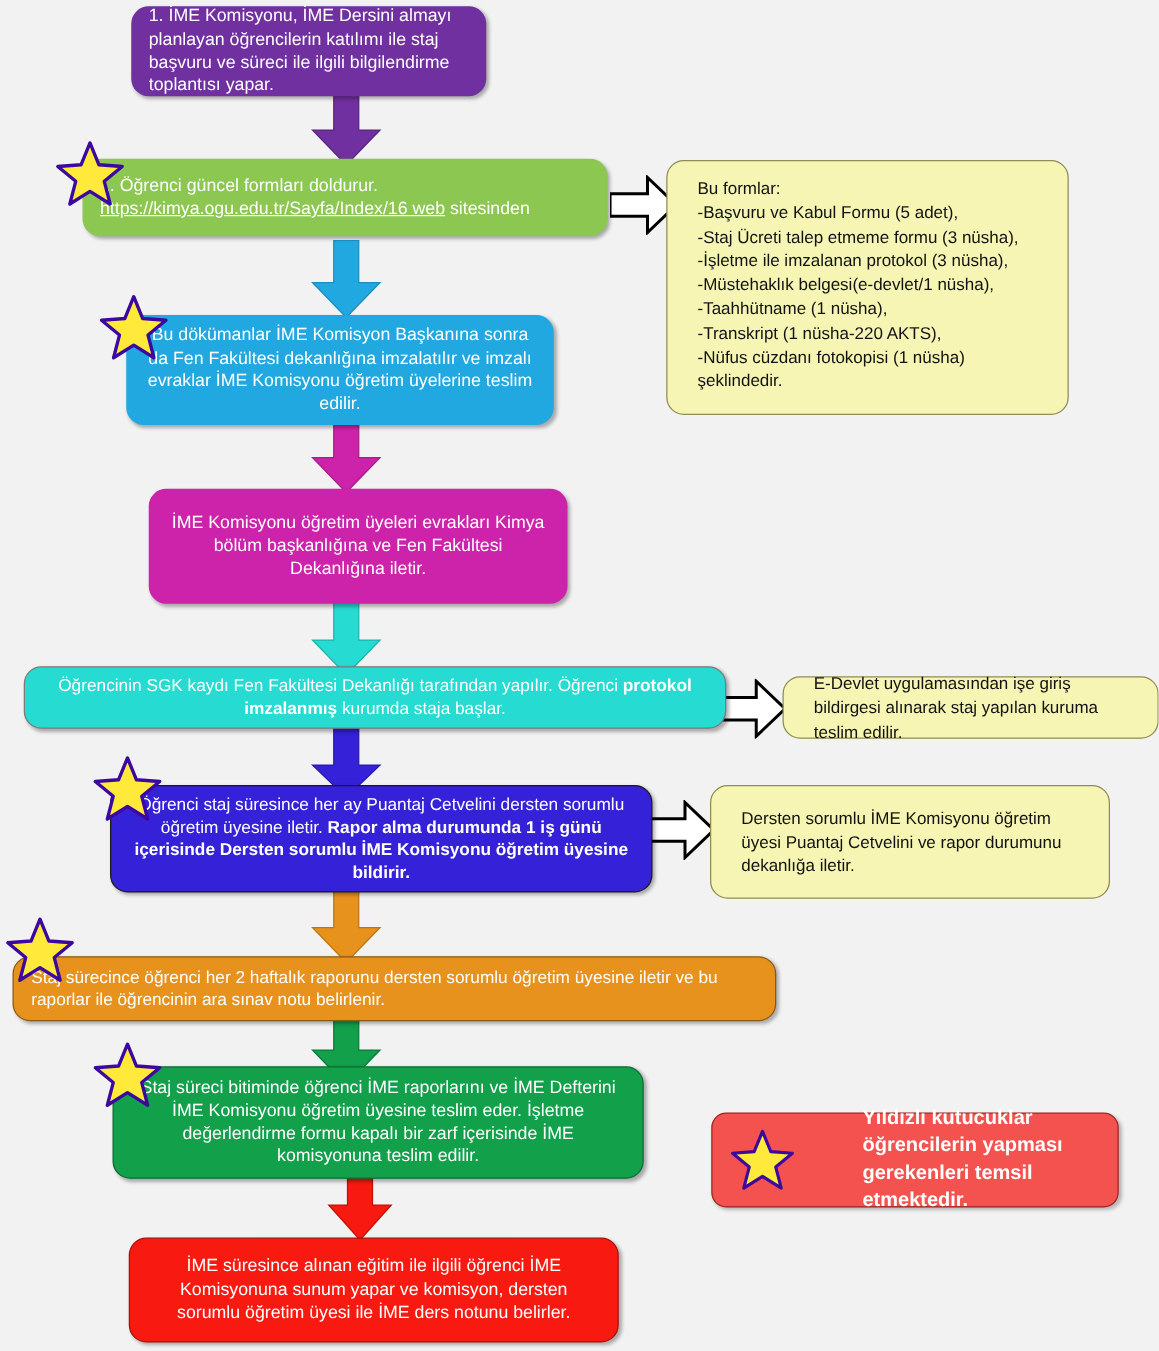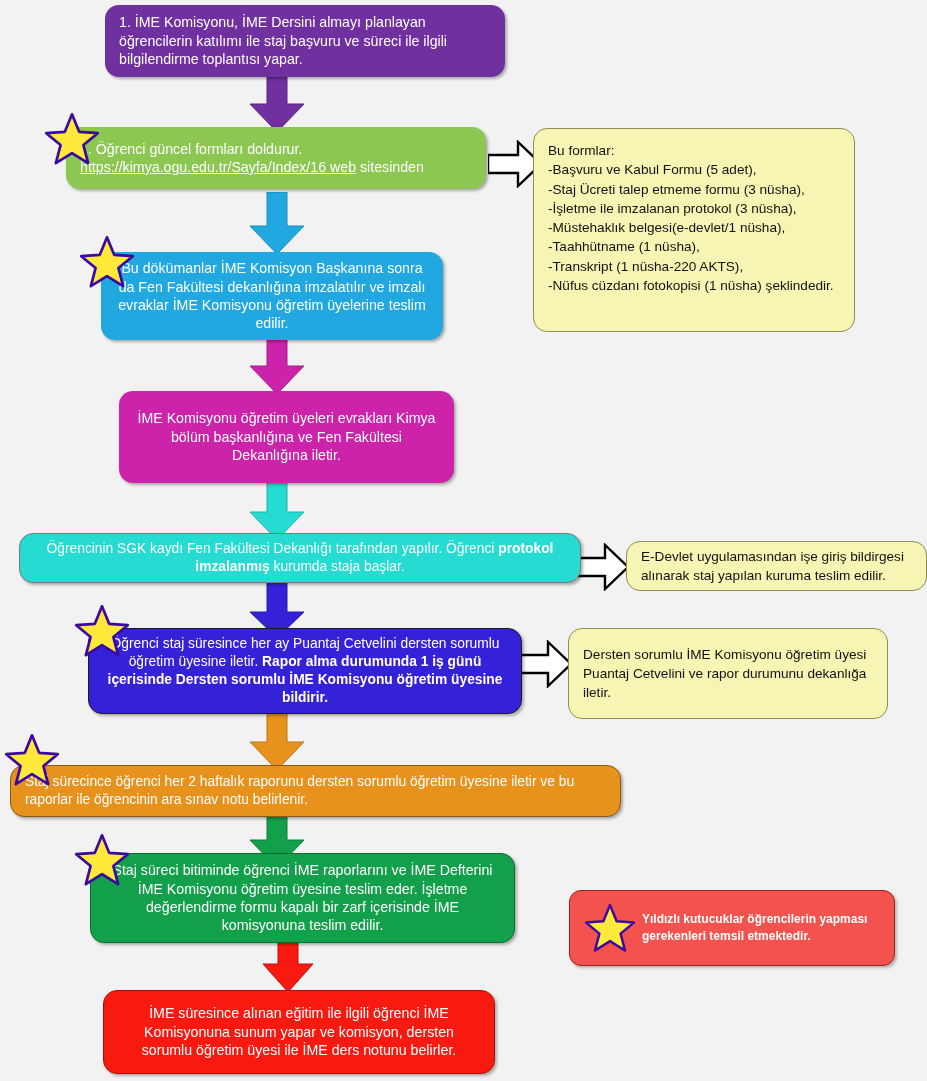--- a/index.html
+++ b/index.html
@@ -52,40 +52,41 @@
   
   .note {
     position: absolute;
     box-sizing: border-box;
     background: #f6f5b4;
     border: 1.2px solid #8d8d54;
     border-radius: 14px;
     color: #121212;
     font-size: 13.6px;
     line-height: 1.42;
-    padding: 12px 14px;
+    padding: 12px 24px;
     text-align: left;
     z-index: 3;
   }
   .note p { margin: 0; }
 
   .legend {
     position: absolute;
     box-sizing: border-box;
     background: #f4524e;
     border: 1.2px solid #9c2320;
     border-radius: 12px;
     color: #ffffff;
-    font-size: 12px;
+    font-size: 16px;
     font-weight: bold;
     line-height: 1.38;
     z-index: 3;
     display: flex;
     align-items: center;
     box-shadow: 2px 2px 3px rgba(0,0,0,0.25);
+    gap: 48px;
   }
   .legend .ltext { padding-left: 6px; }
 
   .lnk {
     text-decoration: underline;
     color: #ffffff;
   }
   .bold { font-weight: bold; }
 
   
@@ -173,21 +174,21 @@
       <polygon points="0,15 30,15 30,2 53,24 30,46 30,33 0,33" fill="#ffffff" stroke="#000000" stroke-width="2.4" stroke-linejoin="miter"></polygon>
     </svg>
   </div>
 
   <div class="rarrow" style="left:518px; top:640px; width:54px; height:48px;">
     <svg width="54" height="48" viewBox="0 0 54 48">
       <polygon points="0,15 30,15 30,2 53,24 30,46 30,33 0,33" fill="#ffffff" stroke="#000000" stroke-width="2.4" stroke-linejoin="miter"></polygon>
     </svg>
   </div>
 
-  <div class="box c-purple left" style="left:105px; top:5px; width:400px; height:72px;">
+  <div class="box c-purple left" style="left:105px; top:5px; width:284px; height:72px;">
     <p>1. İME Komisyonu, İME Dersini almayı planlayan öğrencilerin katılımı ile staj başvuru ve süreci ile ilgili bilgilendirme toplantısı yapar.</p>
   </div>
 
   <div class="box c-green left" style="left:66px; top:127px; width:420px; height:62px; align-items:center;">
     <p>
       <span>1. Öğrenci güncel formları doldurur.</span><br>
       <span class="lnk">https://kimya.ogu.edu.tr/Sayfa/Index/16 web</span><span> sitesinden</span><br>
     </p>
   </div>
   <div class="star" style="left:44px; top:112px; width:56px; height:54px;">

